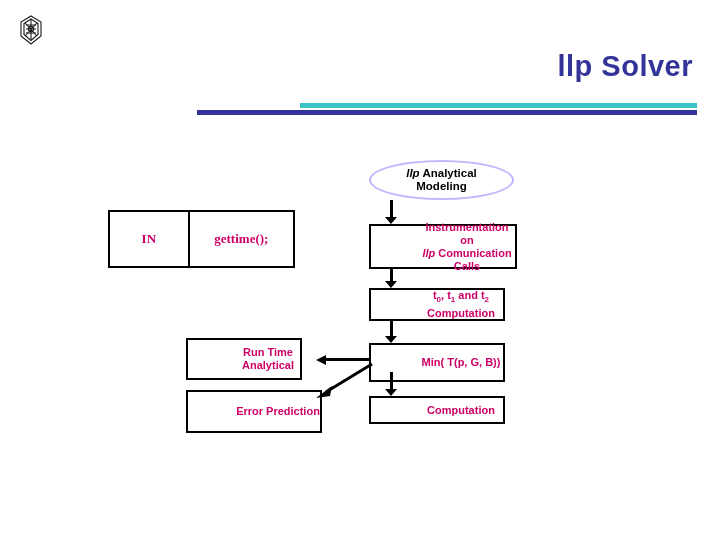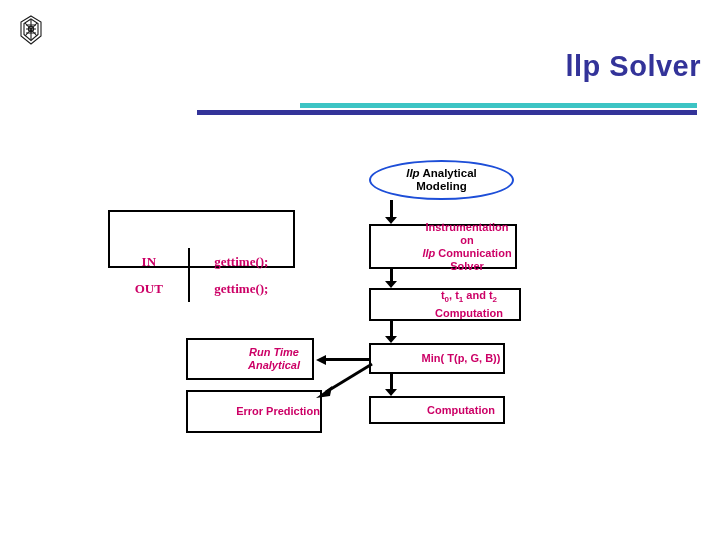--- a/index.html
+++ b/index.html
@@ -19,21 +19,21 @@
   #slide-logo {
     position: absolute;
     left: 14px;
     top: 14px;
     width: 34px;
     height: 34px;
   }
 
   #slide-title {
     position: absolute;
-    right: 19px;
+    right: 27px;
     top: 50px;
     font-family: "Liberation Sans", sans-serif;
     font-size: 29px;
     font-weight: bold;
     color: #333399;
     letter-spacing: 0.5px;
     white-space: nowrap;
     text-align: right;
   }
 
@@ -67,21 +67,21 @@
     color: #cc0066;
     font-family: "Liberation Sans", sans-serif;
     font-weight: bold;
     font-size: 11px;
     line-height: 13px;
     padding-left: 48px;
   }
 
   .flow-ellipse {
     position: absolute;
-    border: 2px solid #1d4ed8;
+    border: 2px solid #c4b5fd;
     border-radius: 50%;
     background: #ffffff;
     box-sizing: border-box;
     display: flex;
     align-items: center;
     justify-content: center;
     text-align: center;
     color: #000000;
     font-family: "Liberation Sans", sans-serif;
     font-weight: bold;
@@ -124,21 +124,20 @@
     width: 187px;
     height: 58px;
     border: 2px solid #000000;
     box-sizing: border-box;
     background: #ffffff;
   }
   #instr-table table {
     width: 100%;
     height: 100%;
     border-collapse: collapse;
-    margin-top: 36px;
   }
   #instr-table td {
     font-family: "Liberation Serif", serif;
     font-weight: bold;
     font-size: 13px;
     color: #cc0066;
     text-align: center;
     padding: 0;
     height: 27px;
   }
@@ -147,23 +146,22 @@
     border-right: 2px solid #000000;
   }
   #instr-table td.value-col {
     width: 57%;
   }
 
   
   #box-runtime {
     left: 186px;
     top: 338px;
-    width: 128px;
+    width: 116px;
     height: 42px;
-    font-style: italic;
   }
   #box-error {
     left: 186px;
     top: 390px;
     width: 136px;
     height: 43px;
   }
 
   
   #node-analytical {
@@ -174,28 +172,28 @@
   }
   #box-instrumentation {
     left: 369px;
     top: 224px;
     width: 148px;
     height: 45px;
   }
   #box-tcomp {
     left: 369px;
     top: 288px;
-    width: 152px;
+    width: 136px;
     height: 33px;
   }
   #box-min {
     left: 369px;
     top: 343px;
     width: 136px;
-    height: 31px;
+    height: 39px;
   }
   #box-computation {
     left: 369px;
     top: 396px;
     width: 136px;
     height: 28px;
   }
 
   
   #arrow-min-to-runtime {
@@ -257,45 +255,41 @@
 <div id="rule-teal"></div>
 <div id="rule-navy"></div>
 
 <div id="instr-table">
   <table>
     <tbody>
       <tr>
         <td class="label-col">IN</td>
         <td class="value-col">gettime();</td>
       </tr>
-      <tr>
-        <td class="label-col">OUT</td>
-        <td class="value-col">gettime();</td>
-      </tr>
     </tbody>
   </table>
 </div>
 
 <div class="flow-ellipse" id="node-analytical">
   <div>
     <span class="em-llp">llp</span><span> Analytical</span><br>
     <span>Modeling</span>
   </div>
 </div>
 
 <div class="v-conn" style="left:382px; top:200px; height:24px;">
   <div class="shaft" style="height:17px;"></div>
   <div class="head" style="top:17px;"></div>
 </div>
 
 <div class="flow-box" id="box-instrumentation">
   <div>
     <span>Instrumentation on</span><br>
     <span class="em-llp">llp</span><span>  Comunication</span><br>
-    <span>Solver</span>
+    <span>Calls</span>
   </div>
 </div>
 
 <div class="v-conn" style="left:382px; top:269px; height:20px;">
   <div class="shaft" style="height:12px;"></div>
   <div class="head" style="top:12px;"></div>
 </div>
 
 <div class="flow-box" id="box-tcomp">
   <div>

